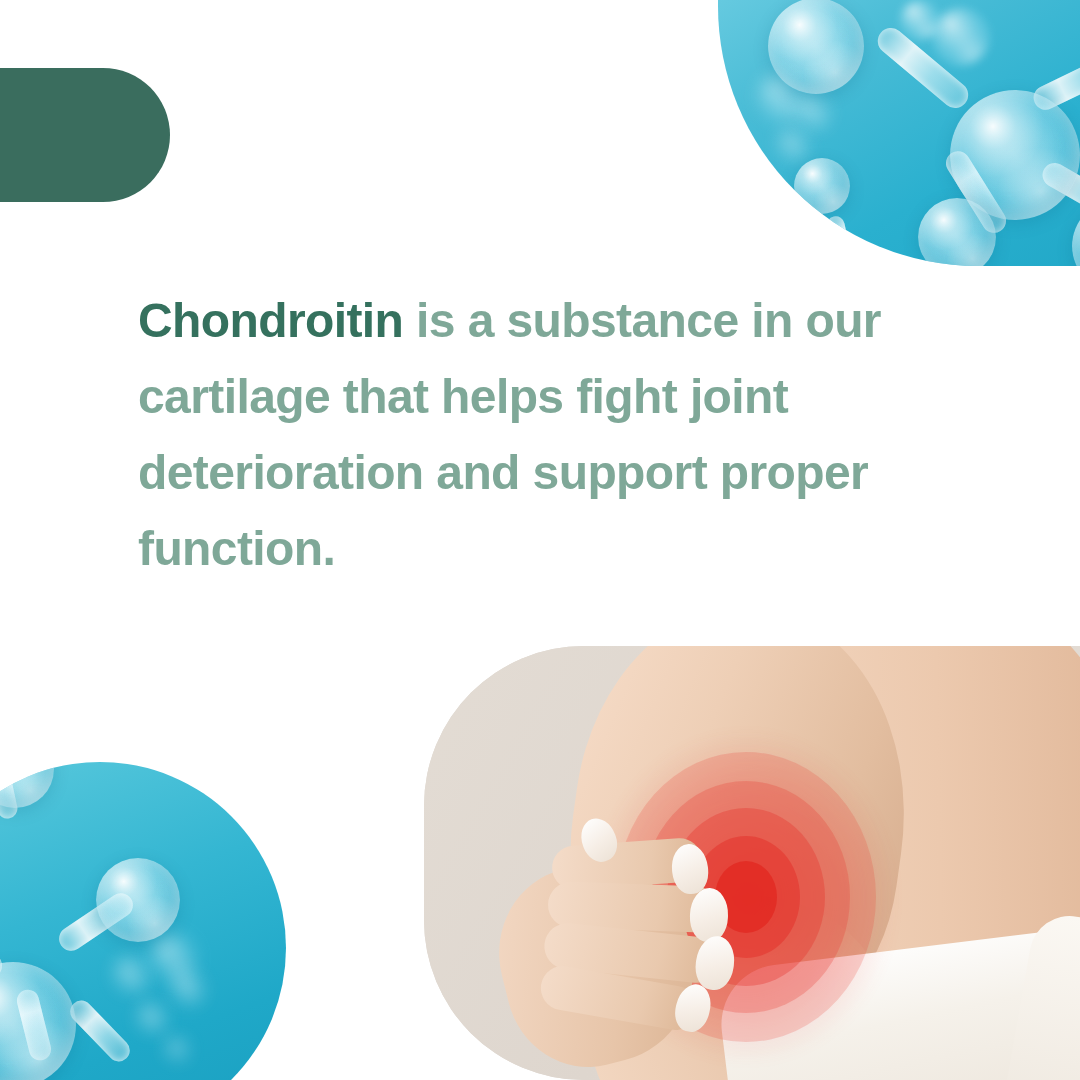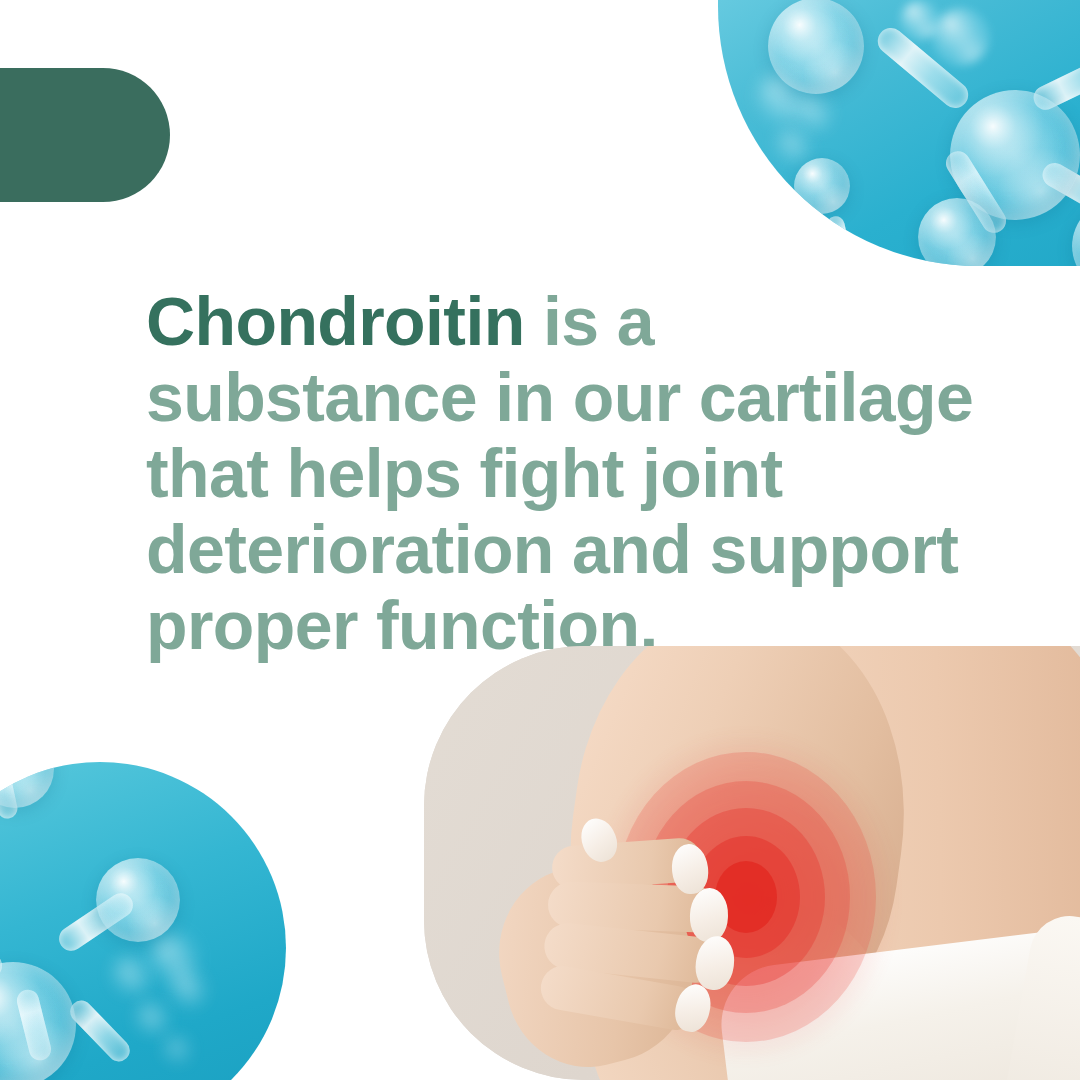--- a/index.html
+++ b/index.html
@@ -88,26 +88,25 @@
   }
 
   
   .headline {
     position: absolute;
     left: 138px;
     top: 283px;
     width: 830px;
     font-family: "Liberation Sans", sans-serif;
     font-weight: 700;
-    font-size: 68px;
+    font-size: 48px;
     line-height: 76px;
     letter-spacing: -0.6px;
     color: #7fa898;
     white-space: pre-wrap;
-    margin-left: 8px;
   }
   .headline .lead {
     color: #35715e;
     font-weight: 700;
   }
 
   
   .joint-photo {
     position: absolute;
     left: 424px;

